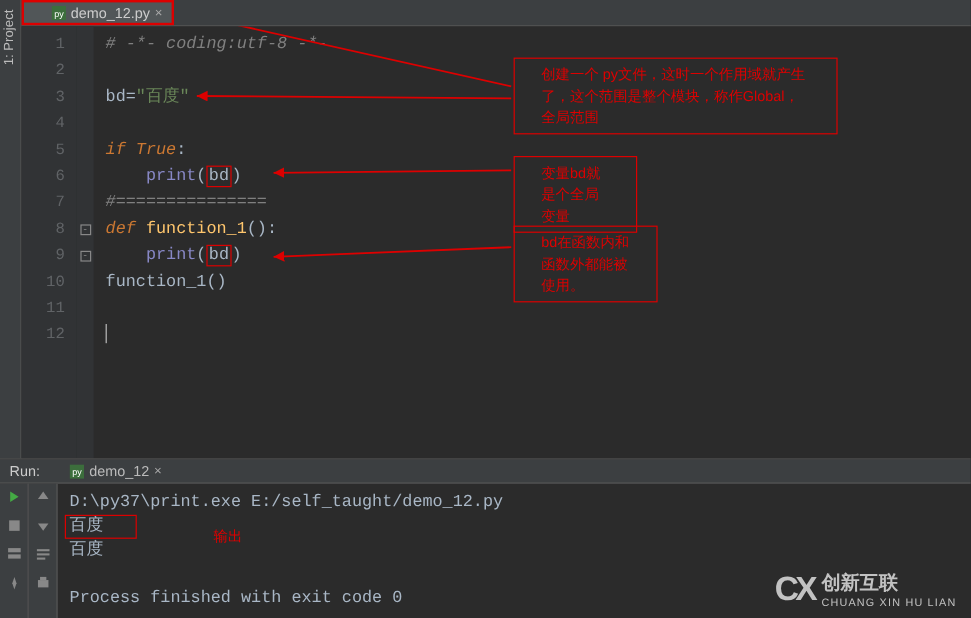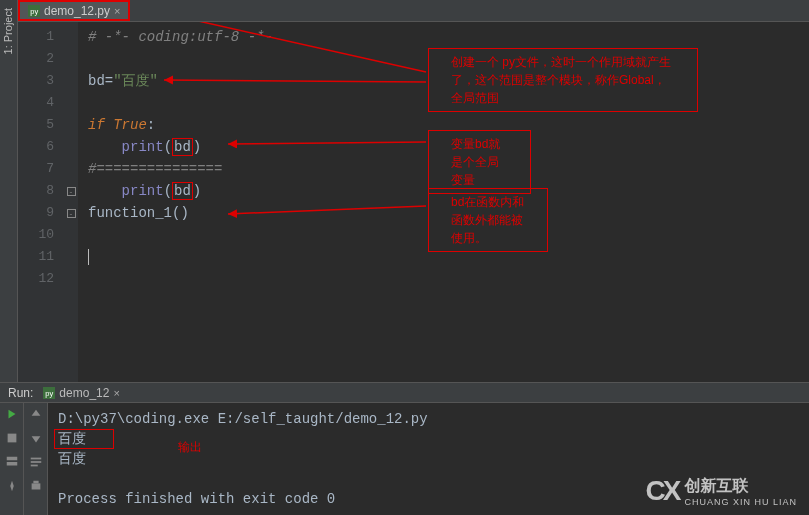--- a/index.html
+++ b/index.html
@@ -27,21 +27,21 @@
   }
   .tab {
     display: flex; align-items: center; gap: 4px;
     padding: 2px 8px; background: #515658;
     font-family: sans-serif; font-size: 12px; color: #ccc;
     border-right: 1px solid #2b2b2b; height: 100%;
     border: 2px solid #d00; 
   }
   .close-x { color: #aaa; font-size: 11px; }
   .py-icon {
-    width: 12px; height: 12px; display: inline-block;
+    width: 12px; height: 12px; display: inline-block; margin-left: 15px;
   }
   .editor-area {
     position: absolute; left: 18px; top: 22px; right: 0; bottom: 133px;
     display: flex; background: #2b2b2b;
   }
   .gutter {
     width: 46px; background: #313335; text-align: right;
     padding-right: 10px; color: #606366; font-size: 13px;
     padding-top: 4px; user-select: none;
   }
@@ -164,20 +164,21 @@
       <div></div>
   </div>
   <div class="code">
     <div class="code-line"><span class="tk-comment"># -*- coding:utf-8 -*-</span></div>
     <div class="code-line"></div>
     <div class="code-line"><span class="tk-ident">bd=</span><span class="tk-string">"百度"</span></div>
     <div class="code-line"></div>
     <div class="code-line"><span class="tk-keyword">if </span><span class="tk-keyword">True</span><span>:</span></div>
     <div class="code-line">    <span class="tk-builtin">print</span><span>(</span><span class="hl-bd">bd</span><span>)</span></div>
     <div class="code-line"><span class="tk-comment">#===============</span></div>
+    <div class="code-line"><span class="tk-keyword">def </span><span class="tk-func">function_1</span><span>():</span></div>
     <div class="code-line">    <span class="tk-builtin">print</span><span>(</span><span class="hl-bd">bd</span><span>)</span></div>
     <div class="code-line"><span class="tk-ident">function_1()</span></div>
     <div class="code-line"></div>
     <div class="code-line"><span class="caret"></span></div>
 
     <div class="anno" style="left:350px; top:26px; width:270px;">创建一个 py文件，这时一个作用域就产生了，这个范围是整个模块，称作Global，全局范围</div>
     <div class="anno" style="left:350px; top:108px; width:103px;">变量bd就是个全局变量</div>
     <div class="anno" style="left:350px; top:166px; width:120px;">bd在函数内和函数外都能被使用。</div>
 
     <svg class="arrow" style="left:0; top:0;" width="720" height="260">
@@ -235,21 +236,21 @@
             <rect x="2" y="3" width="12" height="2" fill="#888"></rect>
             <rect x="2" y="7" width="12" height="2" fill="#888"></rect>
             <rect x="2" y="11" width="8" height="2" fill="#888"></rect>
           </svg></span>
       <span class="tool-ico"><svg viewBox="0 0 16 16">
             <rect x="3" y="5" width="10" height="7" fill="#888"></rect>
             <rect x="5" y="2" width="6" height="3" fill="#888"></rect>
           </svg></span>
     </div>
     <div class="console">
-      <div>D:\py37\coding.exe E:/self_taught/demo_12.py</div>
+      <div>D:\py37\print.exe E:/self_taught/demo_12.py</div>
       <div>百度</div>
       <div>百度</div>
       <div></div>
       <div>Process finished with exit code 0</div>
       <div class="out-box"></div>
       <div class="out-label">输出</div>
     </div>
   </div>
 </div>
 

